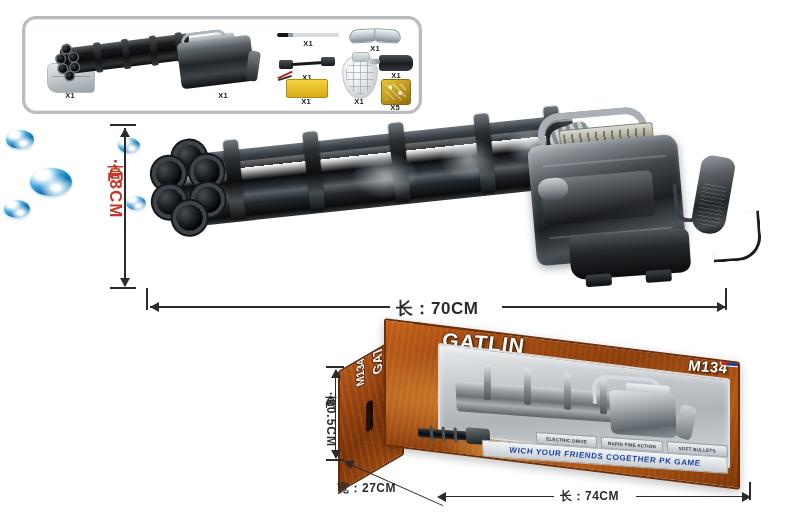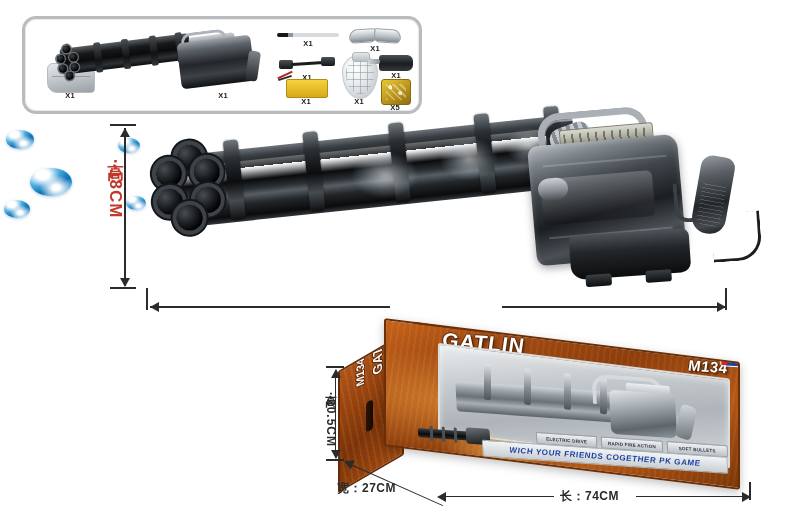--- a/index.html
+++ b/index.html
@@ -467,20 +467,21 @@
   <div class="tick h" style="left:110px;top:124px;"></div>
   <div class="dim-line v" style="left:124px;top:128px;height:158px;"></div>
   <div class="arrow up" style="left:120px;top:128px;"></div>
   <div class="arrow down" style="left:120px;top:278px;"></div>
   <div class="tick h" style="left:110px;top:287px;"></div>
   <div class="dim-label vert" style="left:104px;top:150px;">高：18CM</div>
 
   <div class="tick v" style="left:146px;top:288px;"></div>
   <div class="dim-line h" style="left:150px;top:306px;width:240px;"></div>
   <div class="arrow left" style="left:150px;top:302px;"></div>
+  <div class="dim-label dark" style="left:396px;top:297px;">长：70CM</div>
   <div class="dim-line h" style="left:502px;top:306px;width:224px;"></div>
   <div class="arrow right" style="left:717px;top:302px;"></div>
   <div class="tick v" style="left:725px;top:288px;"></div>
 
   <div class="boxwrap">
     <div class="box-top"></div>
 
     <div class="box-side">
       <div class="grain"></div>
       <div class="s-logo">GATLIN</div>

